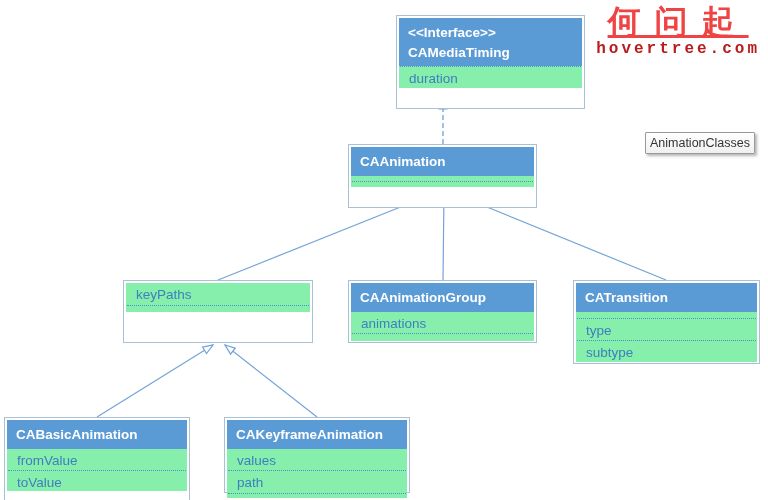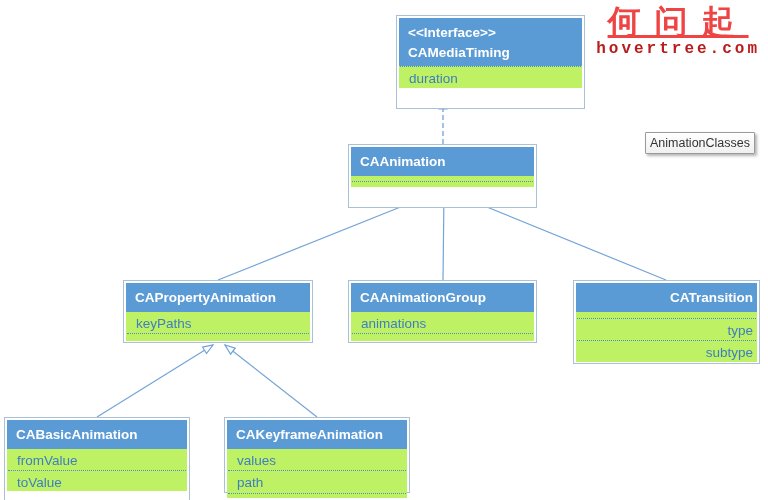--- a/index.html
+++ b/index.html
@@ -34,33 +34,33 @@
   
   .uml-box {
     position:absolute; box-sizing:border-box;
     background:#ffffff; border:1px solid #a9c0d6; padding:2px;
   }
   .uml-hdr {
     background:#5b9bd5; color:#ffffff; font-weight:bold;
     font-size:13.5px; padding:5px 4px 4px 9px; line-height:1.45;
   }
   .uml-hdr .hline { white-space:nowrap; overflow:hidden; }
-  .uml-body { background:#bef264; }
+  .uml-body { background:#86efac; }
   .attr {
     font-size:13.5px; color:#3f7ec0; padding:3px 4px 1px 10px;
     line-height:1.3; white-space:nowrap; overflow:hidden;
   }
   .sep { height:0; border-top:1px dotted #4c8fd0; margin:0 1px; } .strip5 { height:5px; } .strip6 { height:6px; }
 
   
   #b-camediatiming      { left:348px; top:15px;  width:189px; height:94px;margin-left:48px; }
   #b-caanimation        { left:348px; top:144px; width:189px; height:64px; }
   #b-capropertyanimation{ left:123px; top:280px; width:190px; height:63px; }
   #b-caanimationgroup   { left:348px; top:280px; width:189px; height:63px; }
-  #b-catransition       { left:573px; top:280px; width:187px; height:84px;text-align:right; }
+  #b-catransition       { left:573px; top:280px; width:187px; height:84px; }
   #b-cabasicanimation   { left:4px;   top:417px; width:186px; height:89px; }
   #b-cakeyframeanimation{ left:224px; top:417px; width:186px; height:76px; }
 
   svg.connectors { position:absolute; left:0; top:0; pointer-events:none; }
 </style>
 </head>
 <body>
 
 <div id="canvas">
 
@@ -101,23 +101,20 @@
     <div class="uml-hdr">
       <div class="hline">CAAnimation</div>
     </div>
     <div class="uml-body" style="height:11px">
       <div class="strip5"></div>
       <div class="sep"></div>
     </div>
   </div>
 
   <div class="uml-box" id="b-capropertyanimation">
-    <div class="uml-hdr">
-      <div class="hline">CAPropertyAnimation</div>
-    </div>
     <div class="uml-body" style="height:29px">
       <div class="attr">keyPaths</div>
       <div class="sep"></div>
       <div class="strip5"></div>
     </div>
   </div>
 
   <div class="uml-box" id="b-caanimationgroup">
     <div class="uml-hdr">
       <div class="hline">CAAnimationGroup</div>

